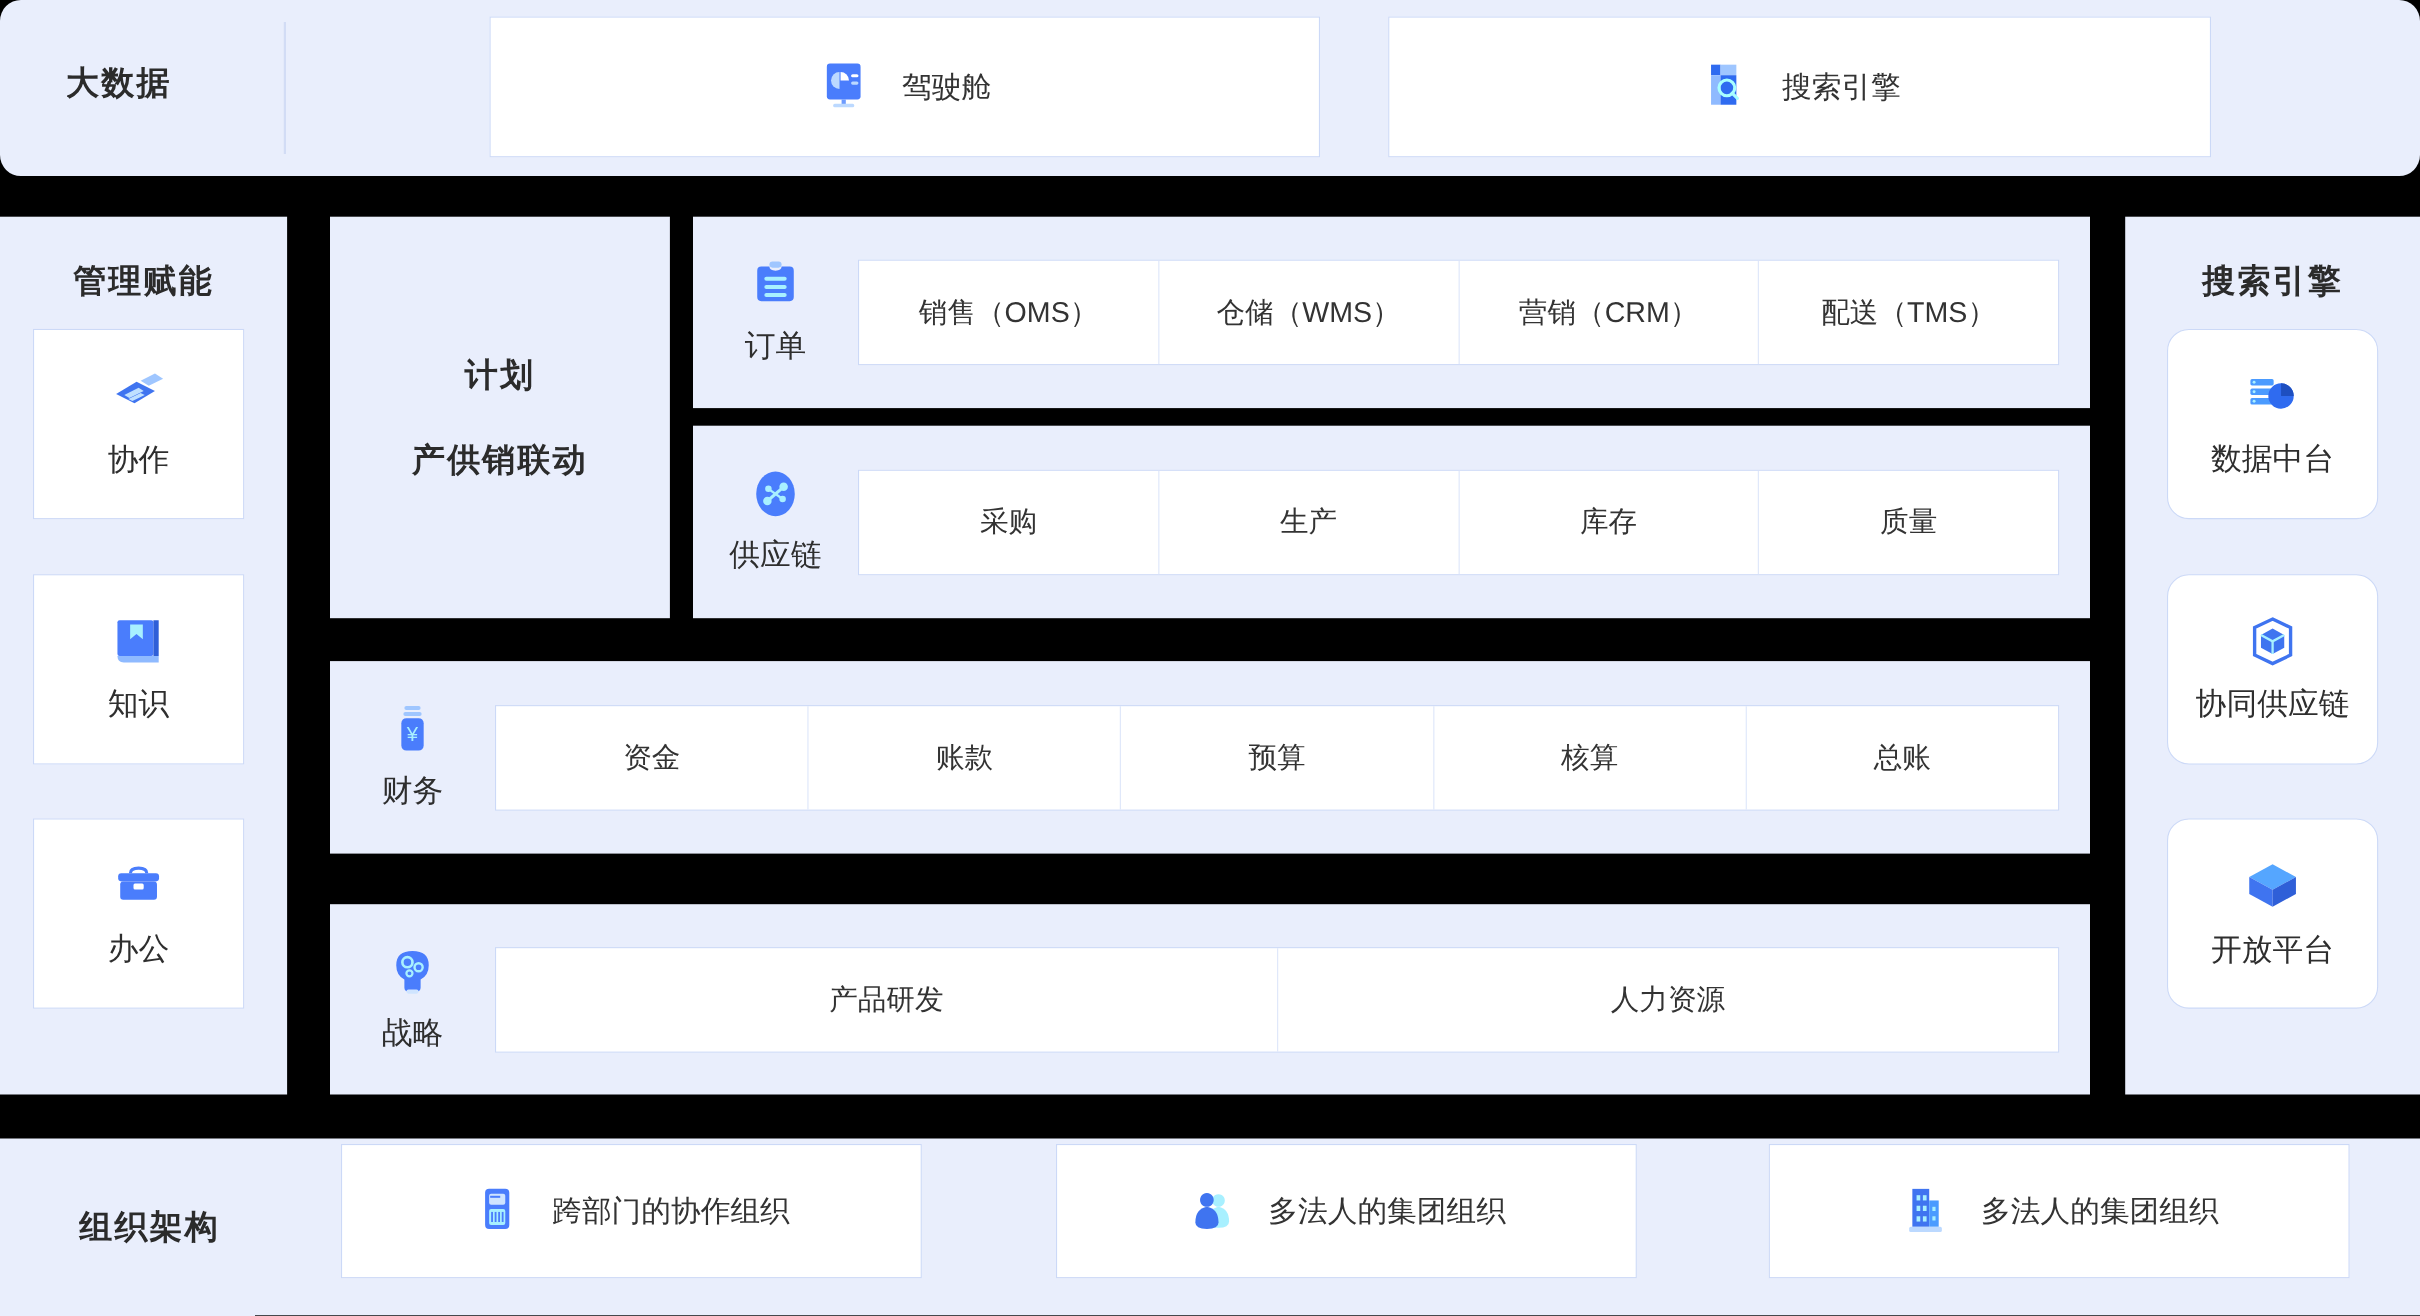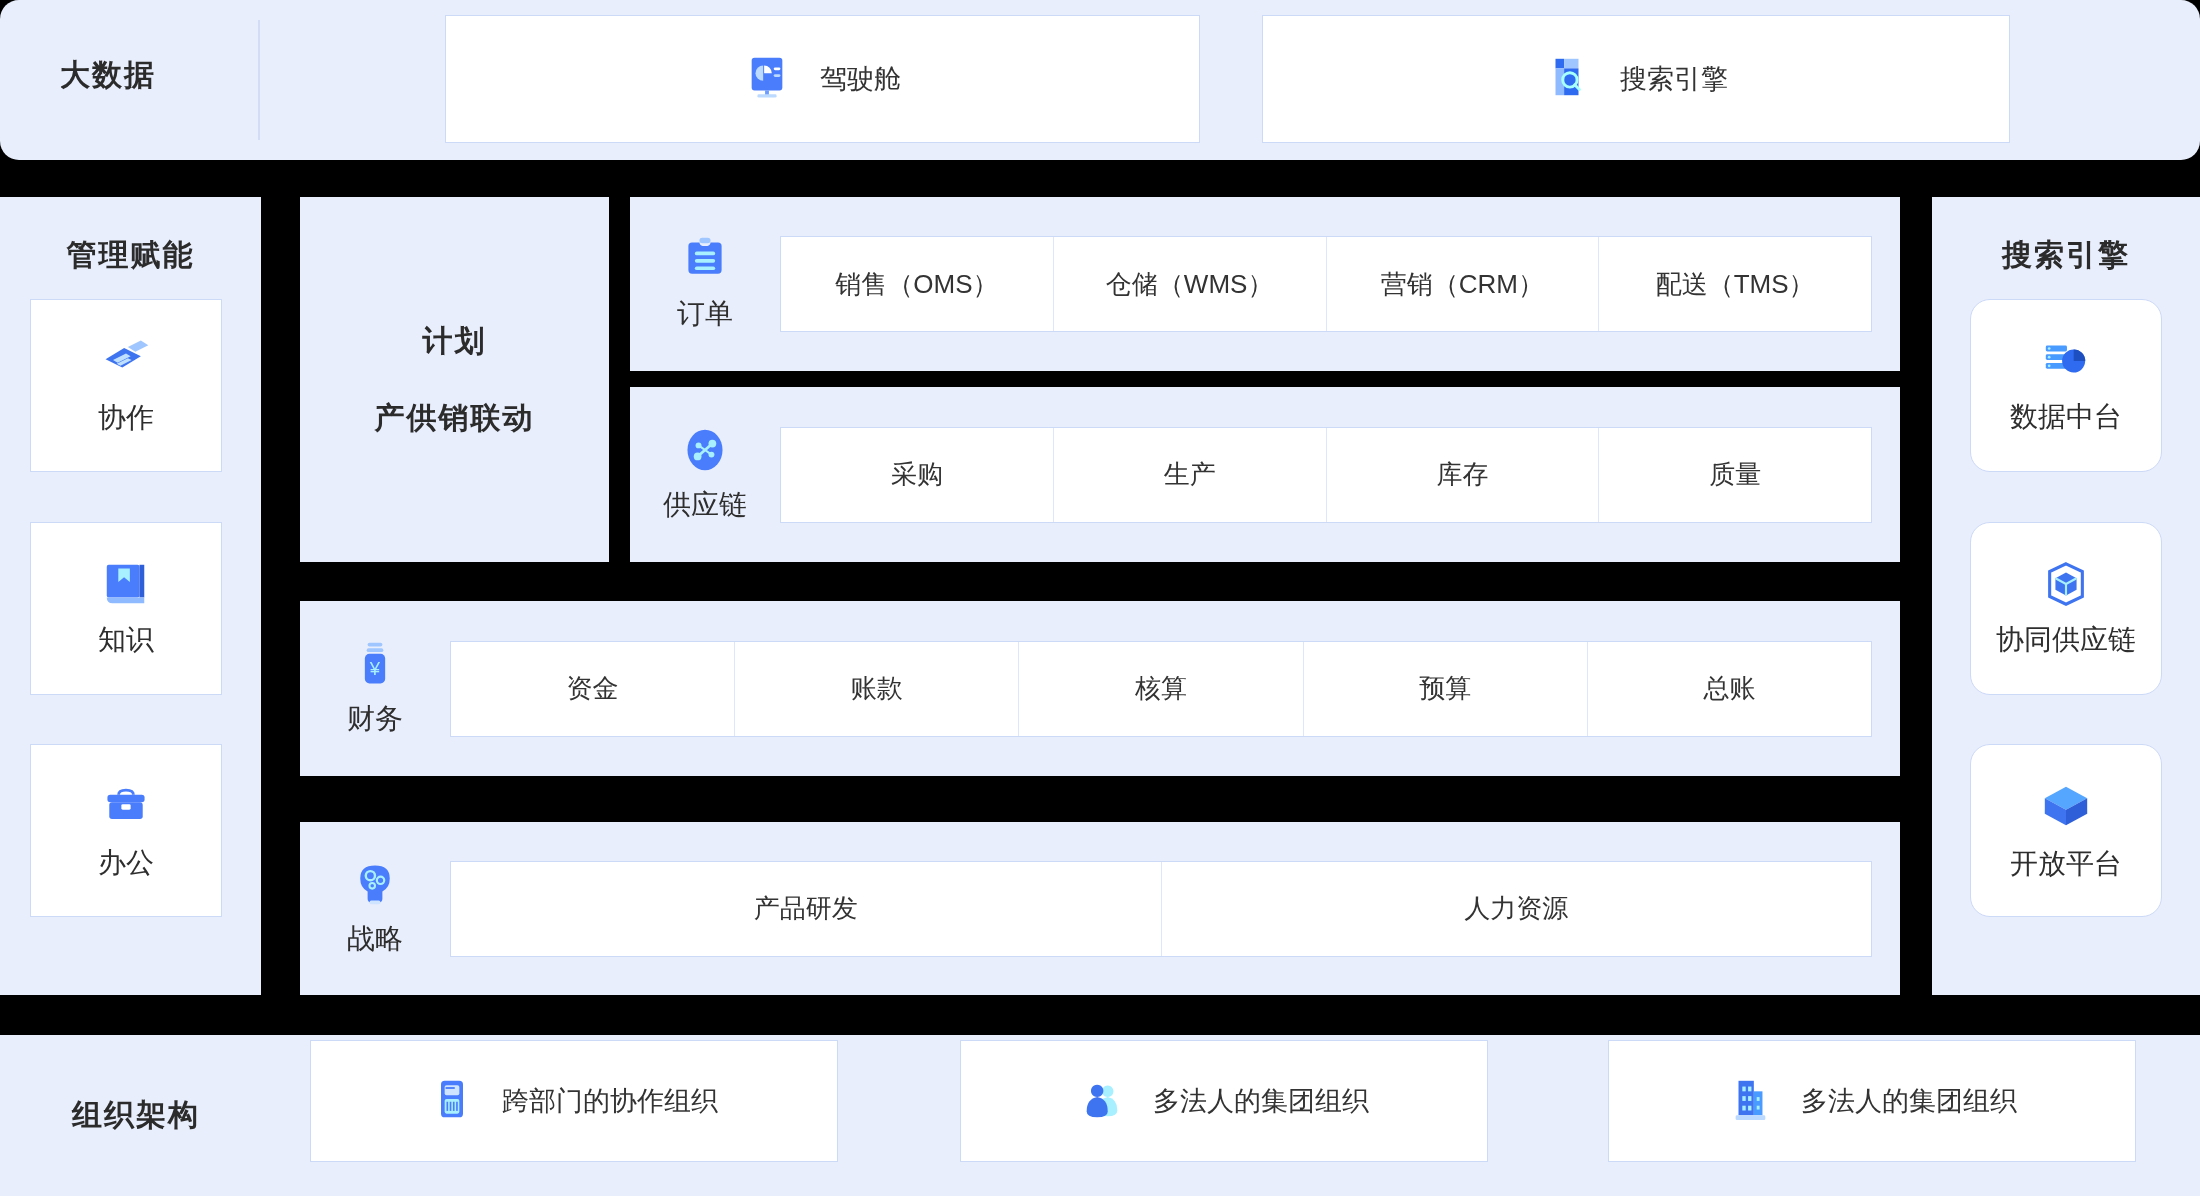--- a/index.html
+++ b/index.html
@@ -259,24 +259,24 @@
           <span class="icon-cap">财务</span>
         </div>
         <div class="cells">
           <div class="cell">
               <span class="tile-label-sm">资金</span>
             </div>
           <div class="cell">
               <span class="tile-label-sm">账款</span>
             </div>
           <div class="cell">
+              <span class="tile-label-sm">预算</span>
+            </div>
+          <div class="cell">
               <span class="tile-label-sm">核算</span>
-            </div>
-          <div class="cell">
-              <span class="tile-label-sm">预算</span>
             </div>
           <div class="cell">
               <span class="tile-label-sm">总账</span>
             </div>
         </div>
       </div>
     </div>
 
     <div class="panel" id="strat-row">
       <div class="row-flex">

